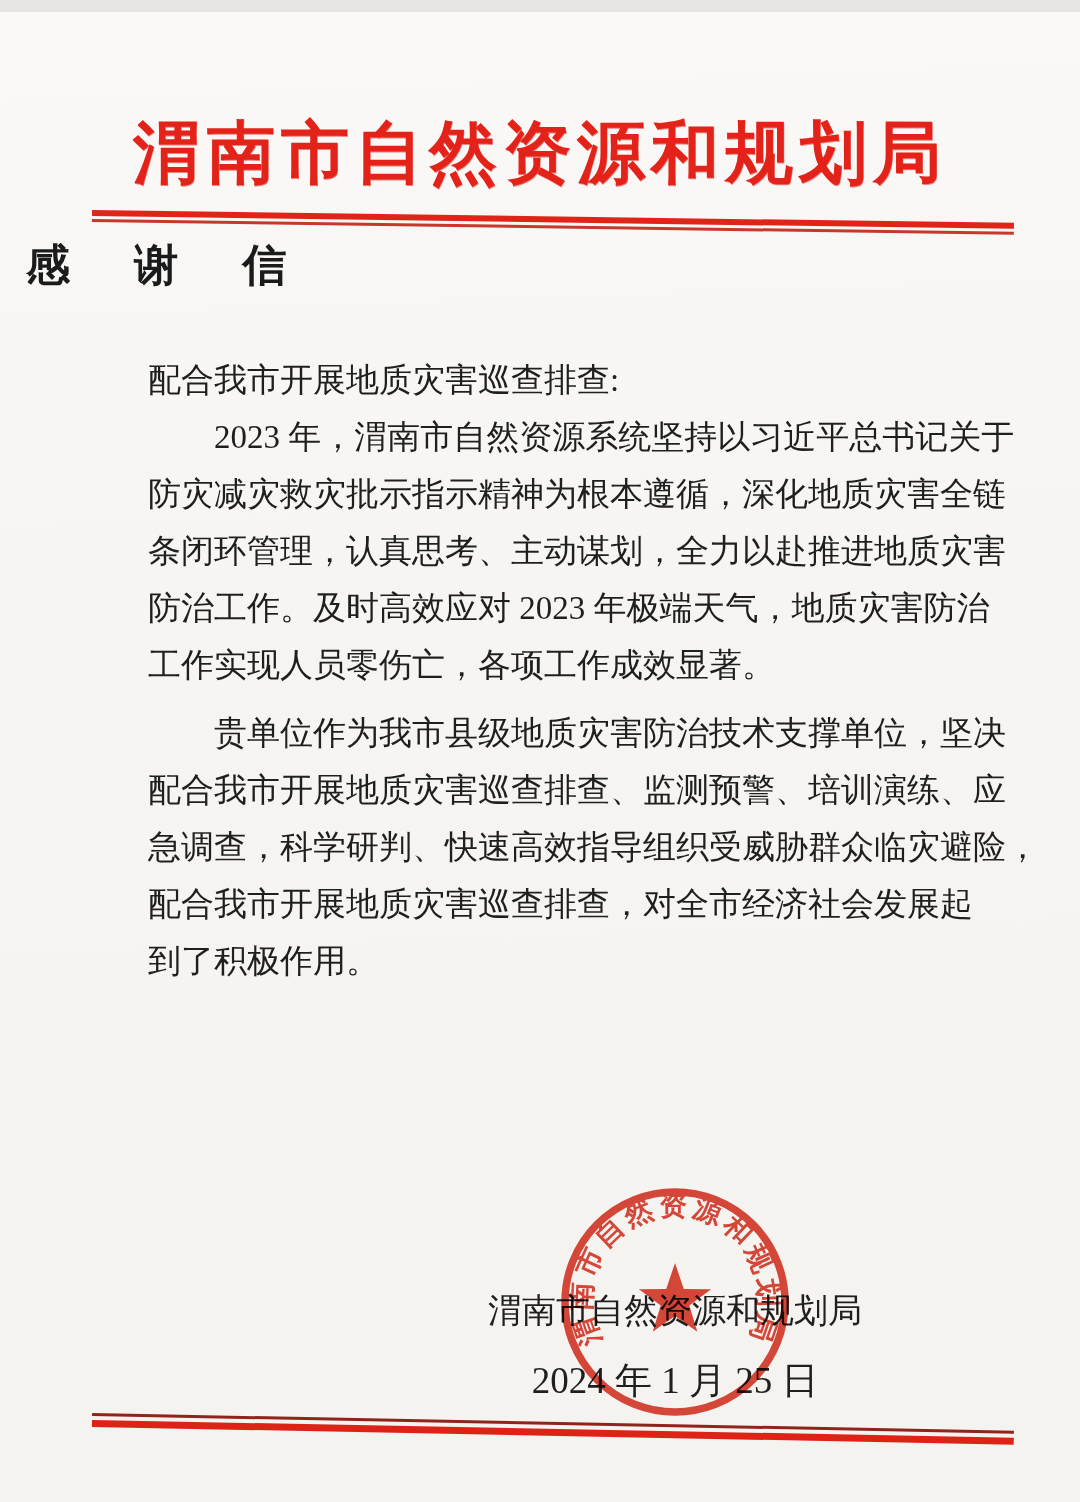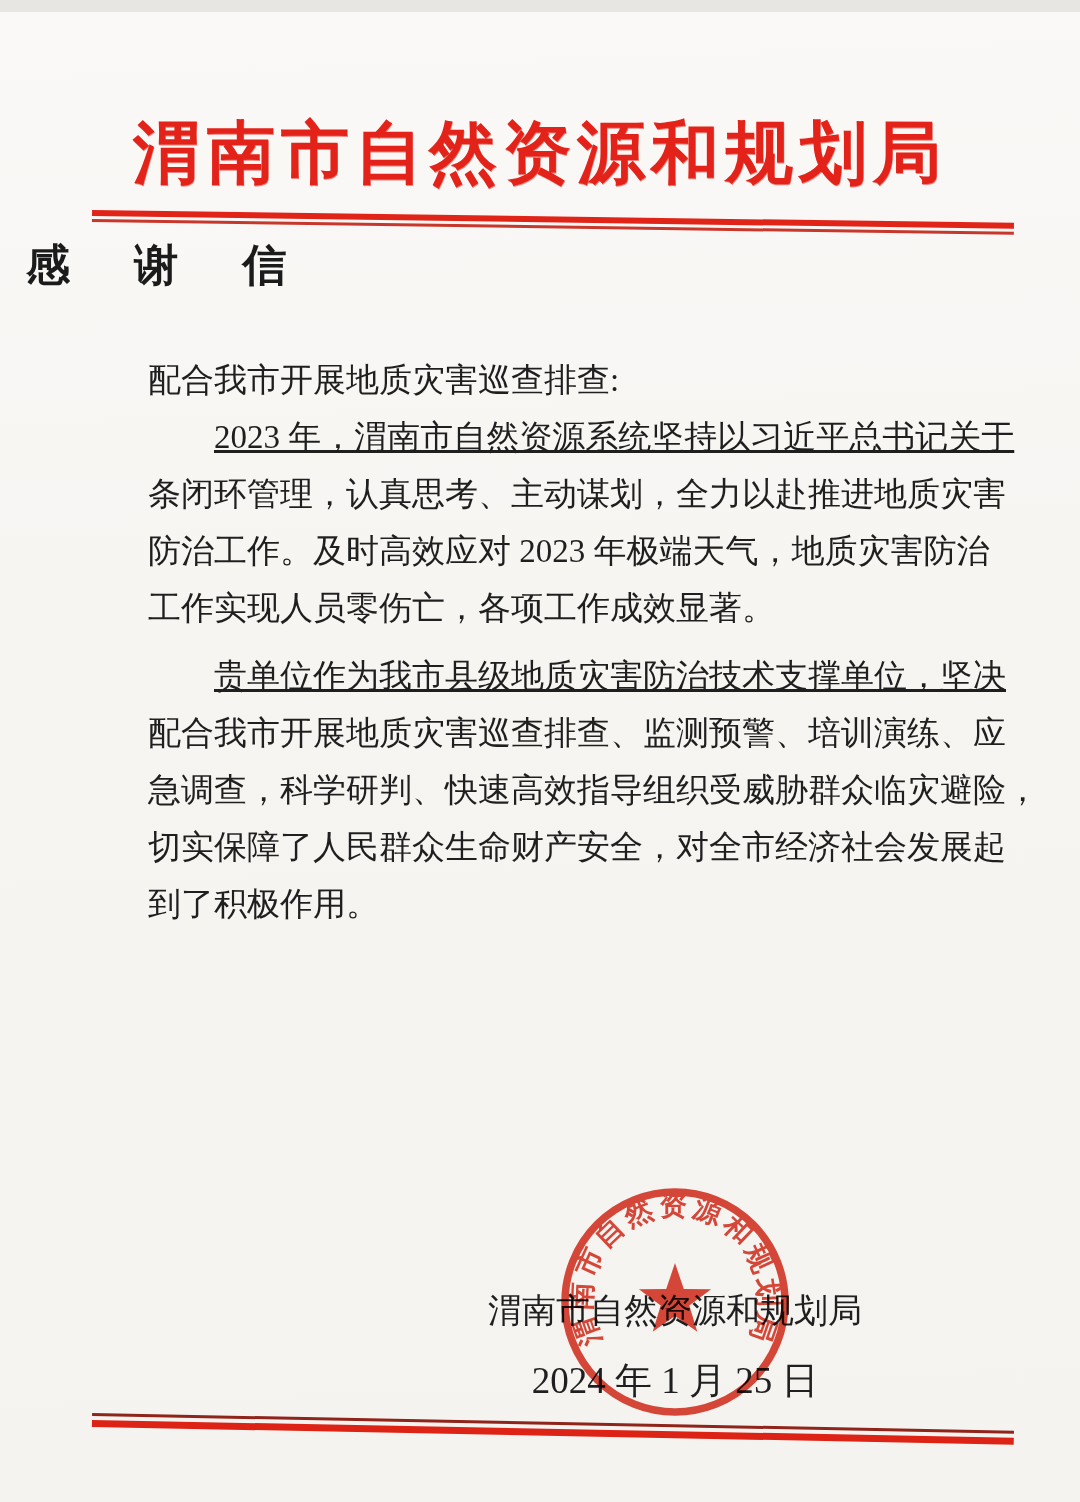--- a/index.html
+++ b/index.html
@@ -67,21 +67,21 @@
     color: #1f1f1f;
     font-family: "Liberation Serif", serif;
   }
   .body-line {
     line-height: 57px;
     text-align: justify;
     text-align-last: justify;
     white-space: nowrap;
   }
   .salutation { text-align-last: left; }
-  .paragraph .body-line:first-child { text-indent: 2em; text-decoration: underline; }
+  .paragraph .body-line:first-child { text-indent: 2em; }
   .paragraph .body-line:last-child { text-align-last: left; }
   .paragraph + .paragraph { margin-top: 11px; }
   .paragraphs-wrap .paragraph:first-child { margin-top: 0; }
 
   
   .closing {
     position: absolute;
     top: 1278px;
     left: 420px;
     width: 510px;
@@ -117,29 +117,30 @@
     <div class="bar-thin"></div>
   </div>
 
   <h2 class="letter-title">感 谢 信</h2>
 
   <div class="body">
     <div class="body-line salutation">配合我市开展地质灾害巡查排查:</div>
     <div class="paragraphs-wrap">
         <div class="paragraph">
           <div class="body-line">2023 年，渭南市自然资源系统坚持以习近平总书记关于</div>
+          <div class="body-line">防灾减灾救灾批示指示精神为根本遵循，深化地质灾害全链</div>
           <div class="body-line">条闭环管理，认真思考、主动谋划，全力以赴推进地质灾害</div>
           <div class="body-line">防治工作。及时高效应对 2023 年极端天气，地质灾害防治</div>
           <div class="body-line">工作实现人员零伤亡，各项工作成效显著。</div>
         </div>
         <div class="paragraph">
           <div class="body-line">贵单位作为我市县级地质灾害防治技术支撑单位，坚决</div>
           <div class="body-line">配合我市开展地质灾害巡查排查、监测预警、培训演练、应</div>
           <div class="body-line">急调查，科学研判、快速高效指导组织受威胁群众临灾避险，</div>
-          <div class="body-line">切实保障了人民群众生命财产安全，对全市经济社会发展起</div>
+          <div class="body-line">配合我市开展地质灾害巡查排查，对全市经济社会发展起</div>
           <div class="body-line">到了积极作用。</div>
         </div>
       </div>
   </div>
 
   <div class="closing">
     <div class="signature">渭南市自然资源和规划局</div>
     <div class="date">2024 年 1 月 25 日</div>
   </div>
 

